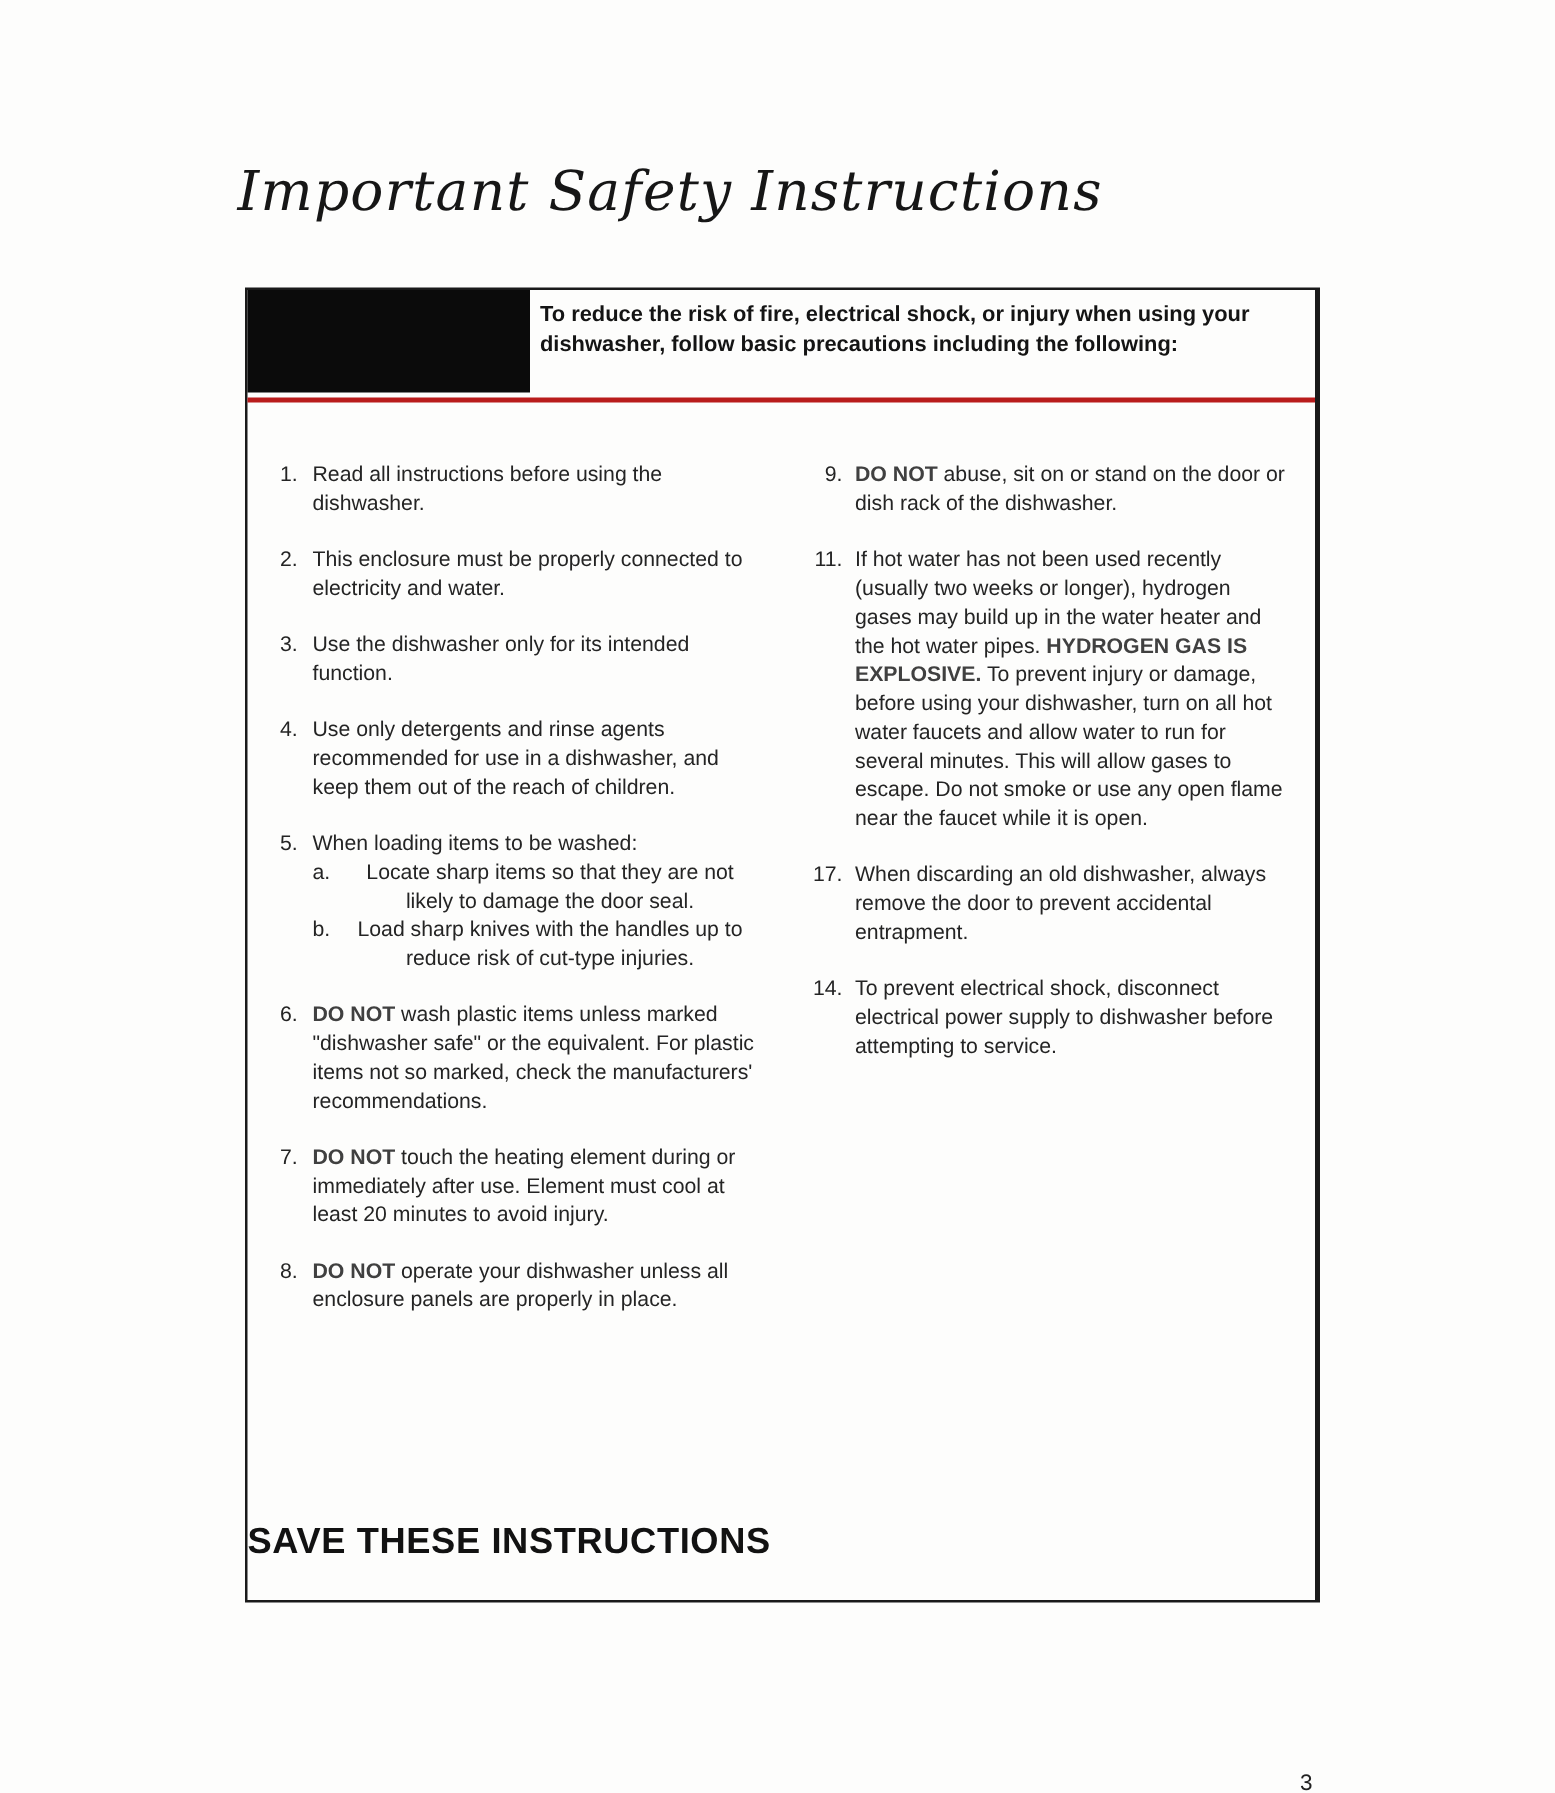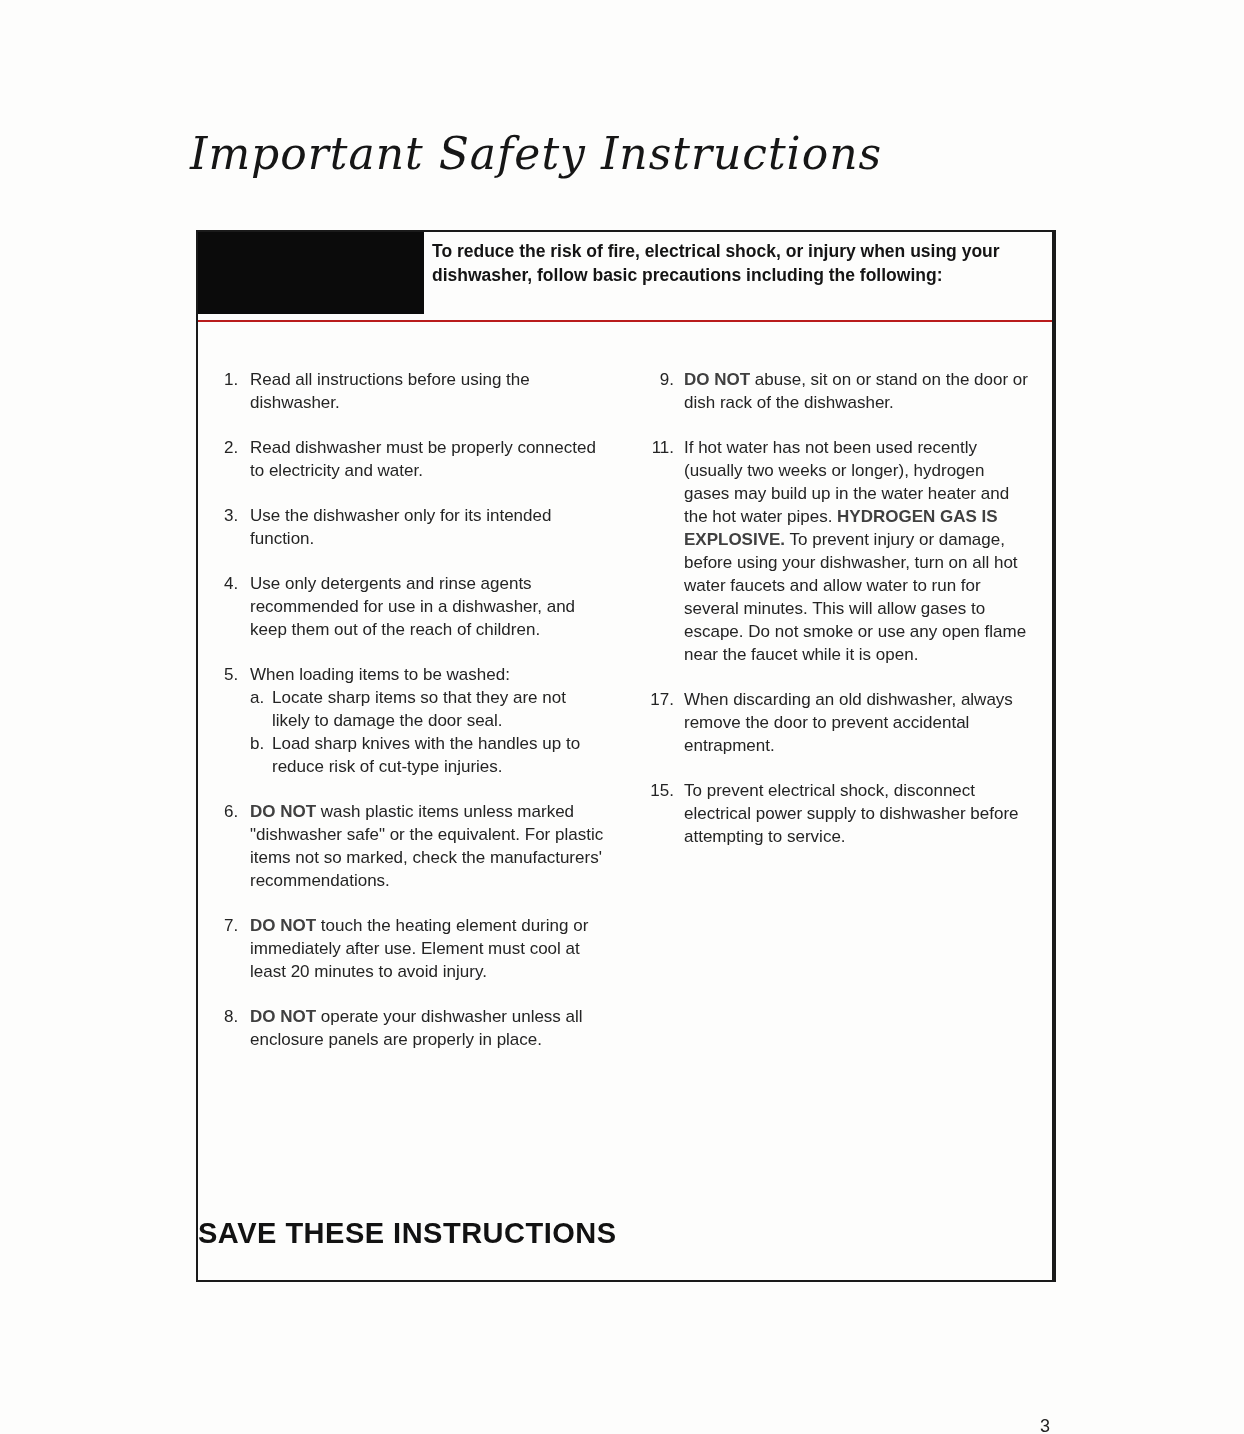--- a/index.html
+++ b/index.html
@@ -37,21 +37,21 @@
     top: 190px;
     width: 860px;
     height: 1052px;
     border: 2px solid #1a1a1a;
     border-right-width: 4px;
     background: #fdfdfc;
   }
   .box-header {
     position: relative;
     height: 90px;
-    border-bottom: 2px solid #b91c1c;
+    border-bottom: 4px solid #b91c1c;
   }
   .black-block {
     position: absolute;
     left: 0;
     top: 0;
     width: 226px;
     height: 82px;
     background: #0b0b0b;
   }
   .header-text {
@@ -82,21 +82,21 @@
   .num {
     flex-shrink: 0;
     color: #242424;
   }
   .num-left { width: 16px; text-align: left; margin-right: 10px; }
   .num-right { width: 26px; text-align: right; margin-right: 10px; }
   .item-body { flex: 1; }
   .b { font-weight: bold; color: #404040; }
   .sub-item { display: flex; }
   .sub-letter { width: 14px; flex-shrink: 0; margin-right: 8px; }
-  .sub-text { flex: 1; }
+  .sub-text { flex: 1; text-align: center; }
   .save-footer {
     position: absolute;
     left: 0;
     right: 0;
     bottom: 30px;
     text-align: left;
     font-weight: bold;
     font-size: 29px;
     letter-spacing: 0.5px;
     color: #121212;
@@ -124,21 +124,21 @@
     </div>
 
     <div class="columns">
       <div class="col-left" id="left-col">
           <div class="item">
             <span class="num num-left">1.</span>
             <div class="item-body"><span>Read all instructions before using the dishwasher.</span></div>
           </div>
           <div class="item">
             <span class="num num-left">2.</span>
-            <div class="item-body"><span>Read dishwasher must be properly connected to electricity and water.</span></div>
+            <div class="item-body"><span>This enclosure must be properly connected to electricity and water.</span></div>
           </div>
           <div class="item">
             <span class="num num-left">3.</span>
             <div class="item-body"><span>Use the dishwasher only for its intended function.</span></div>
           </div>
           <div class="item">
             <span class="num num-left">4.</span>
             <div class="item-body"><span>Use only detergents and rinse agents recommended for use in a dishwasher, and keep them out of the reach of children.</span></div>
           </div>
           <div class="item">
@@ -171,21 +171,21 @@
           </div>
           <div class="item">
             <span class="num num-right">11.</span>
             <div class="item-body"><span>If hot water has not been used recently (usually two weeks or longer), hydrogen gases may build up in the water heater and the hot water pipes. </span><span class="b">HYDROGEN GAS IS EXPLOSIVE.</span><span> To prevent injury or damage, before using your dishwasher, turn on all hot water faucets and allow water to run for several minutes. This will allow gases to escape. Do not smoke or use any open flame near the faucet while it is open.</span></div>
           </div>
           <div class="item">
             <span class="num num-right">17.</span>
             <div class="item-body"><span>When discarding an old dishwasher, always remove the door to prevent accidental entrapment.</span></div>
           </div>
           <div class="item">
-            <span class="num num-right">15.</span>
+            <span class="num num-right">14.</span>
             <div class="item-body"><span>To prevent electrical shock, disconnect electrical power supply to dishwasher before attempting to service.</span></div>
           </div>
         </div>
     </div>
 
     <div class="save-footer">SAVE THESE INSTRUCTIONS</div>
 
   </div>
 
   <div class="page-number">3</div>

